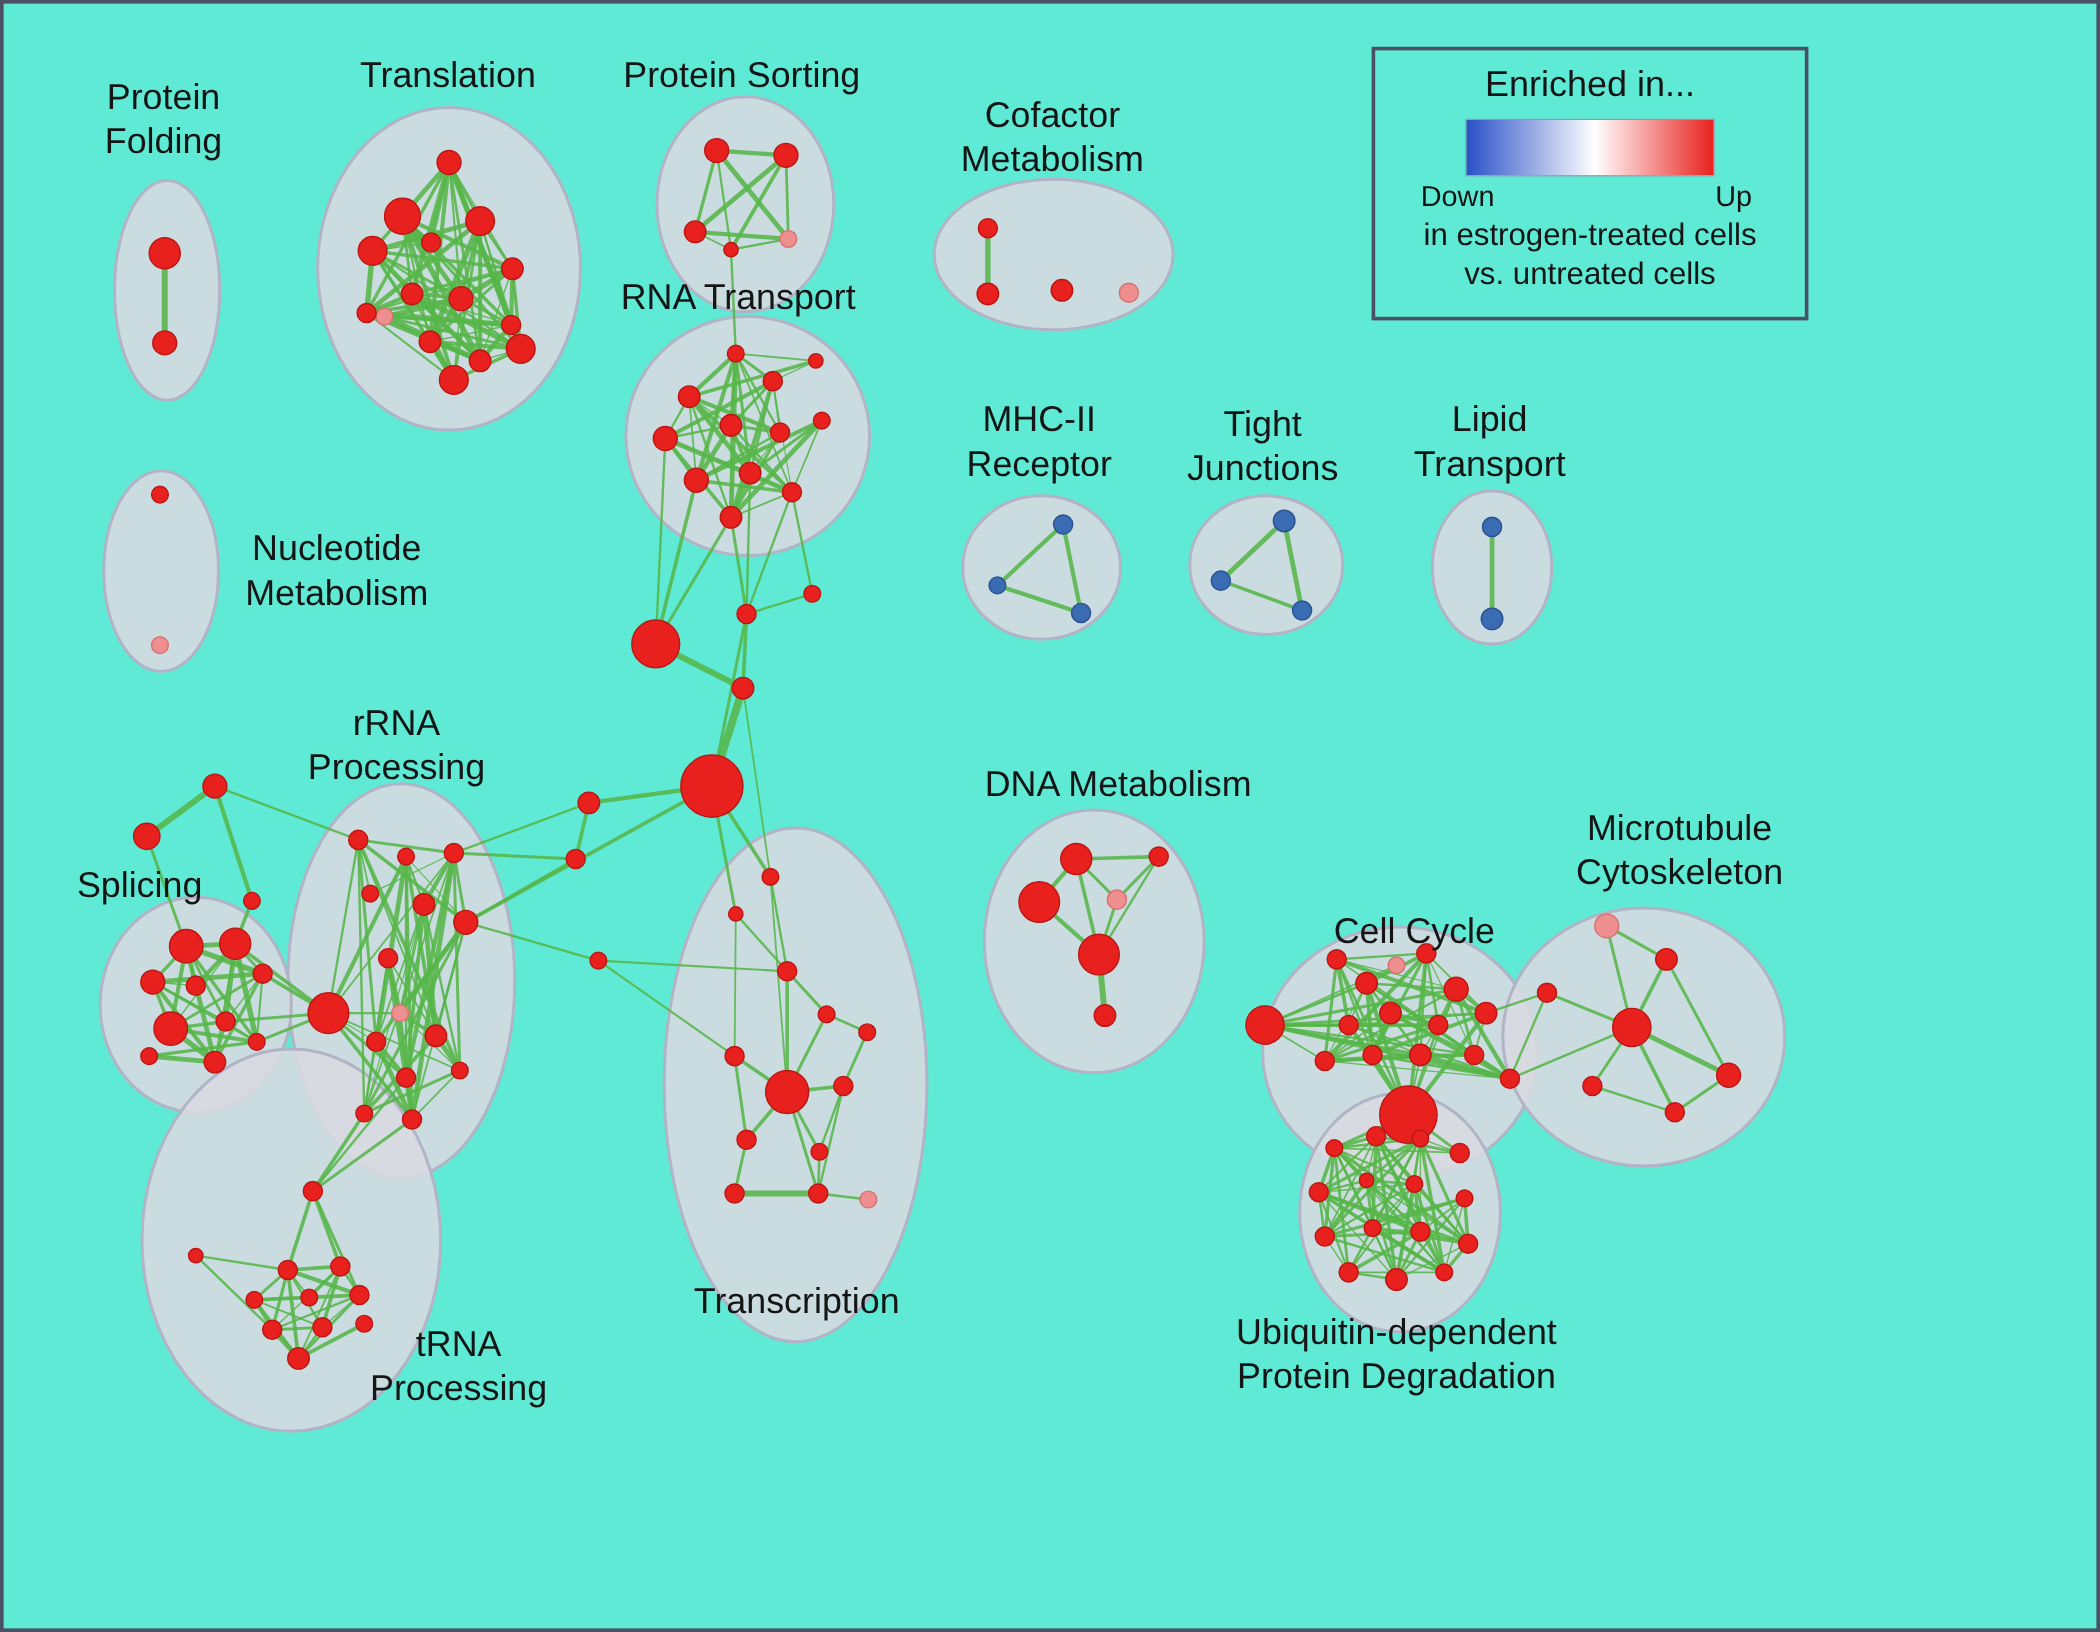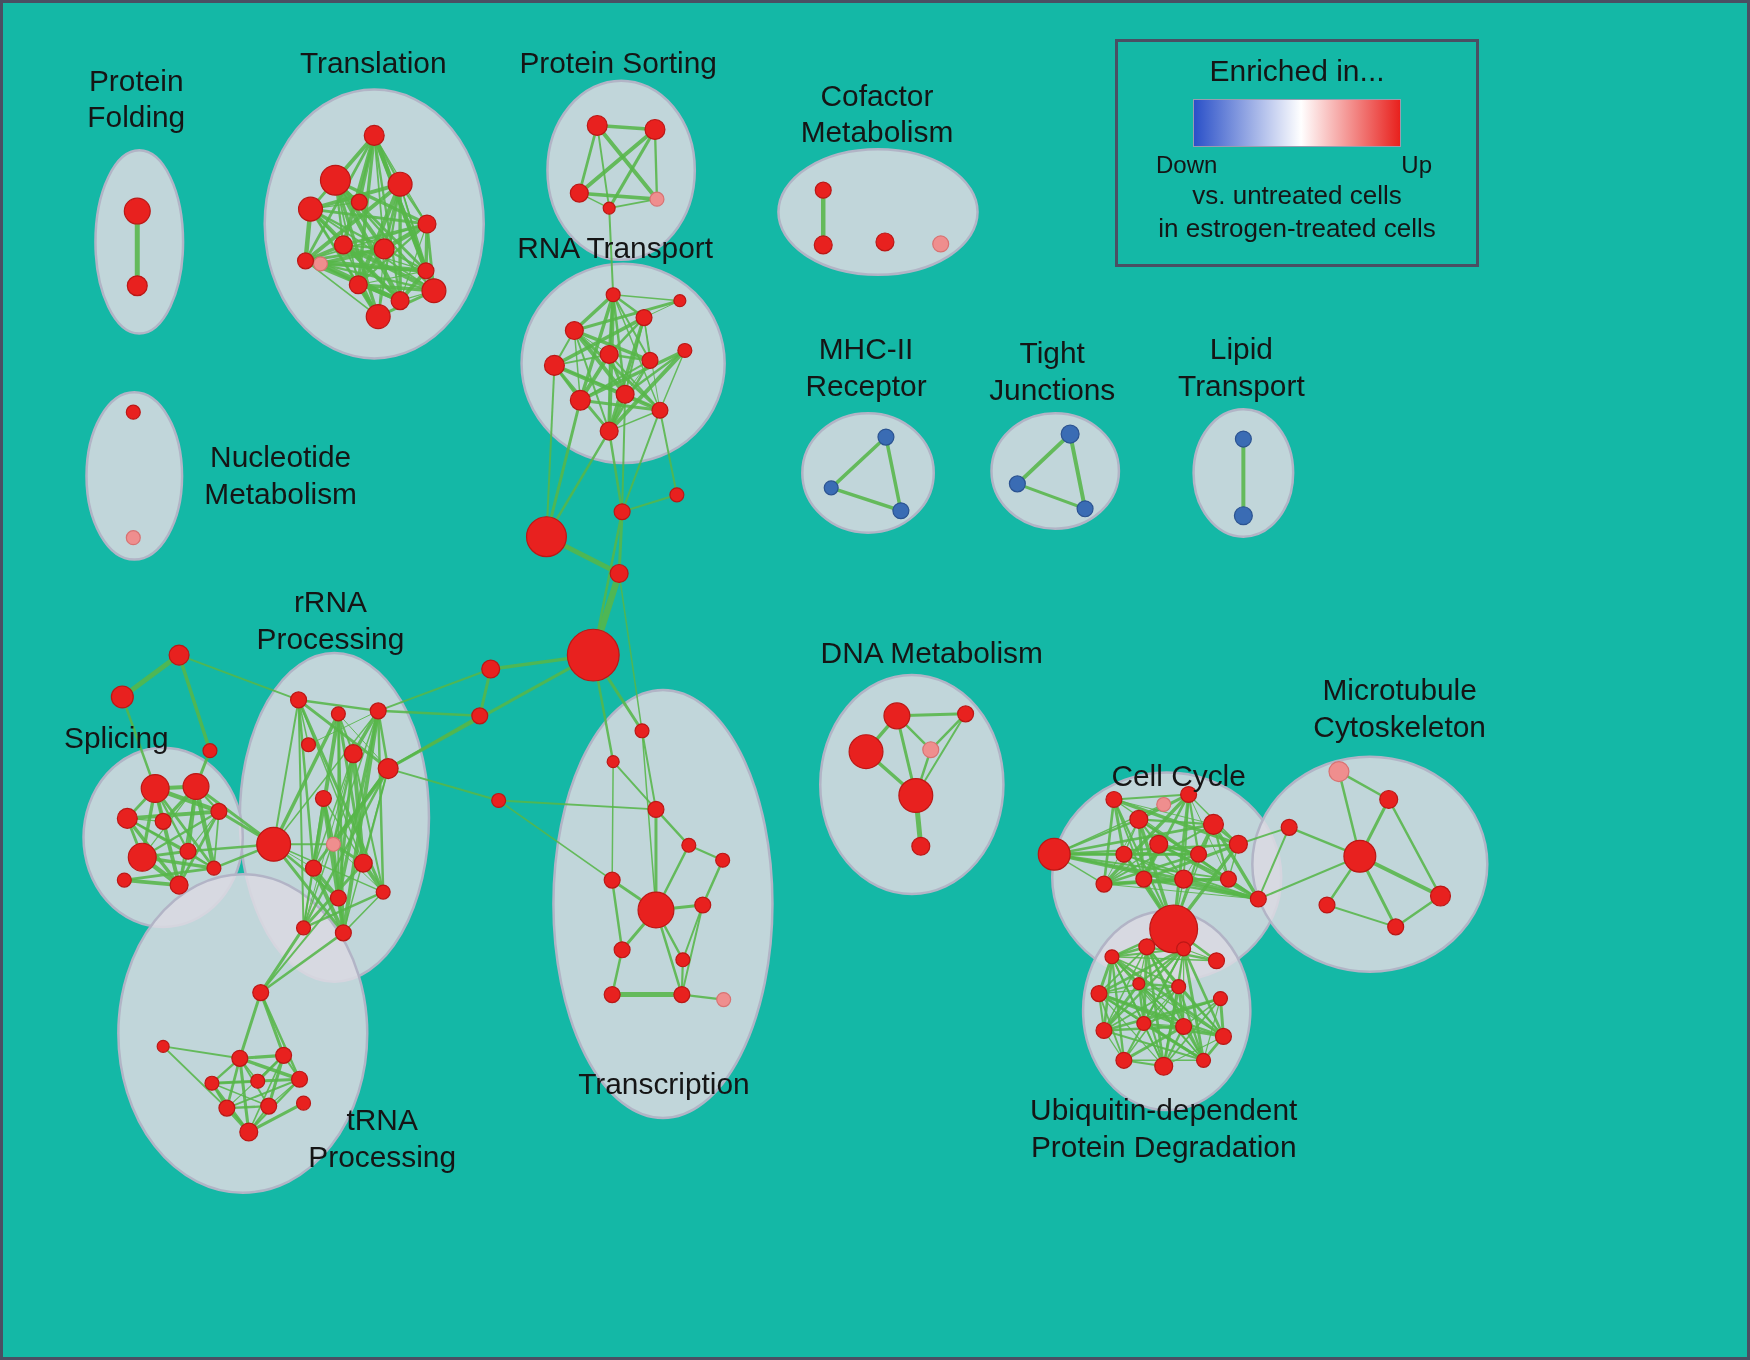--- a/index.html
+++ b/index.html
@@ -1,28 +1,28 @@
 <!DOCTYPE html>
 <html><head>
 <meta charset="utf-8">
 <style>
   html,body{margin:0;padding:0;background:#ffffff;font-family:"Liberation Sans",sans-serif;}
   .page{position:relative;width:1750px;height:1360px;box-sizing:border-box;border:3px solid #4a4f63;overflow:hidden;}
   .net-svg{position:absolute;left:0;top:0;width:100%;height:100%;}
-  .legend{position:absolute;left:1112px;top:36px;width:364px;height:228px;border:3px solid #4a4f63;box-sizing:border-box;text-align:center;color:#151515;}
+  .legend{position:absolute;left:1140px;top:36px;width:364px;height:228px;border:3px solid #4a4f63;box-sizing:border-box;text-align:center;color:#151515;}
   .legend-title{font-size:30px;margin-top:12px;}
   .legend-gradient{width:206px;height:46px;margin:11px auto 4px auto;border:1px solid #9a9cb0;}
   .legend-row{display:flex;justify-content:space-between;font-size:24px;padding:0 44px 0 38px;}
   .legend-sub{font-size:26px;line-height:33px;}
   text{font-family:"Liberation Sans",sans-serif;}
 </style>
 </head>
 <body>
 
-<div class="page" style="background: #14b8a6; border-color: rgb(74, 79, 99);">
+<div class="page" style="background: #5eead4; border-color: rgb(74, 79, 99);">
   <svg id="net" class="net-svg" viewBox="0 0 1750 1360">
       <ellipse cx="136" cy="240" rx="44" ry="92" fill="#d9d9e1" fill-opacity="0.88" stroke="#b2b4c6" stroke-width="2.5"></ellipse>
       <ellipse cx="372" cy="222" rx="110" ry="135" fill="#d9d9e1" fill-opacity="0.88" stroke="#b2b4c6" stroke-width="2.5"></ellipse>
       <ellipse cx="620" cy="168" rx="74" ry="90" fill="#d9d9e1" fill-opacity="0.88" stroke="#b2b4c6" stroke-width="2.5"></ellipse>
       <ellipse cx="878" cy="210" rx="100" ry="63" fill="#d9d9e1" fill-opacity="0.88" stroke="#b2b4c6" stroke-width="2.5"></ellipse>
       <ellipse cx="622" cy="362" rx="102" ry="100" fill="#d9d9e1" fill-opacity="0.88" stroke="#b2b4c6" stroke-width="2.5"></ellipse>
       <ellipse cx="131" cy="475" rx="48" ry="84" fill="#d9d9e1" fill-opacity="0.88" stroke="#b2b4c6" stroke-width="2.5"></ellipse>
       <ellipse cx="868" cy="472" rx="66" ry="60" fill="#d9d9e1" fill-opacity="0.88" stroke="#b2b4c6" stroke-width="2.5"></ellipse>
       <ellipse cx="1056" cy="470" rx="64" ry="58" fill="#d9d9e1" fill-opacity="0.88" stroke="#b2b4c6" stroke-width="2.5"></ellipse>
       <ellipse cx="1245" cy="472" rx="50" ry="64" fill="#d9d9e1" fill-opacity="0.88" stroke="#b2b4c6" stroke-width="2.5"></ellipse>
@@ -693,16 +693,16 @@
       <text x="1165" y="1159" text-anchor="middle" font-size="30" fill="#151515">Protein Degradation</text>
     </svg>
 
   <div class="legend" style="border-color: rgb(74, 79, 99);">
     <div class="legend-title">Enriched in...</div>
     <div class="legend-gradient" style="background: linear-gradient(to right, rgb(42, 80, 200) 0%, rgb(255, 255, 255) 52%, rgb(232, 33, 29) 100%);"></div>
     <div class="legend-row">
       <span>Down</span>
       <span>Up</span>
     </div>
+    <div class="legend-sub">in estrogen-treated cells</div>
     <div class="legend-sub">vs. untreated cells</div>
-    <div class="legend-sub">in estrogen-treated cells</div>
   </div>
 </div>
 
 </body></html>

